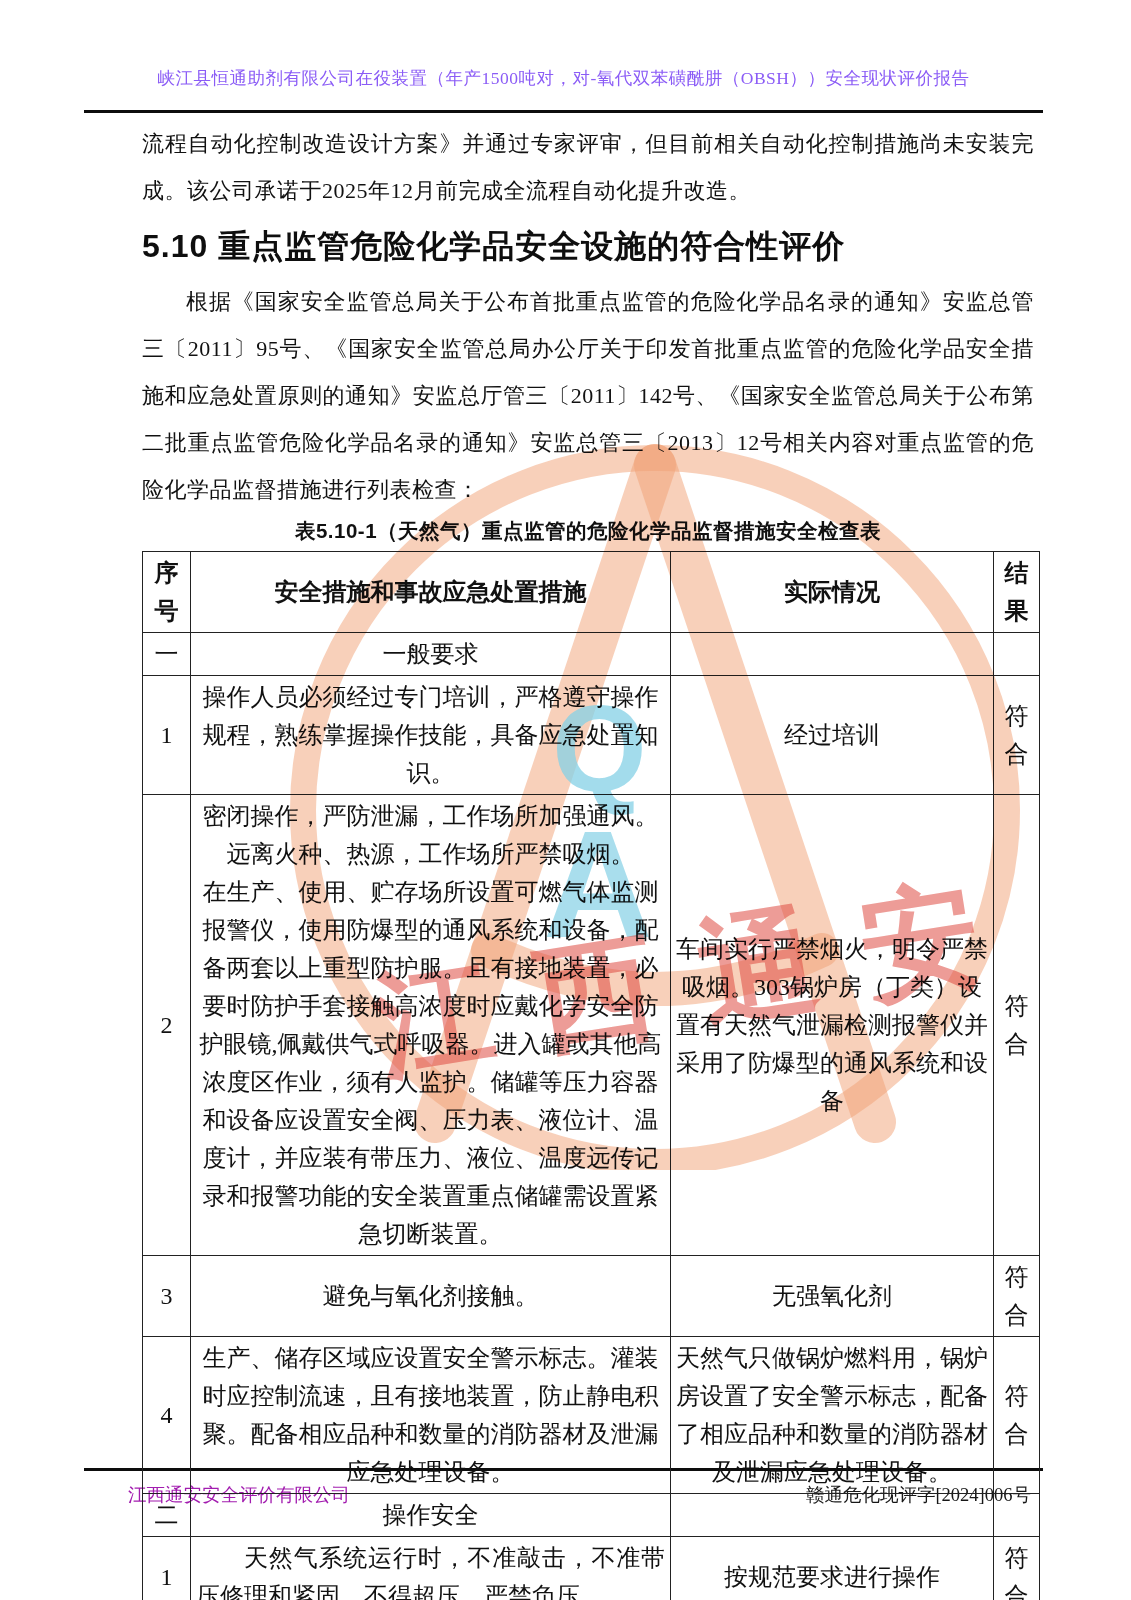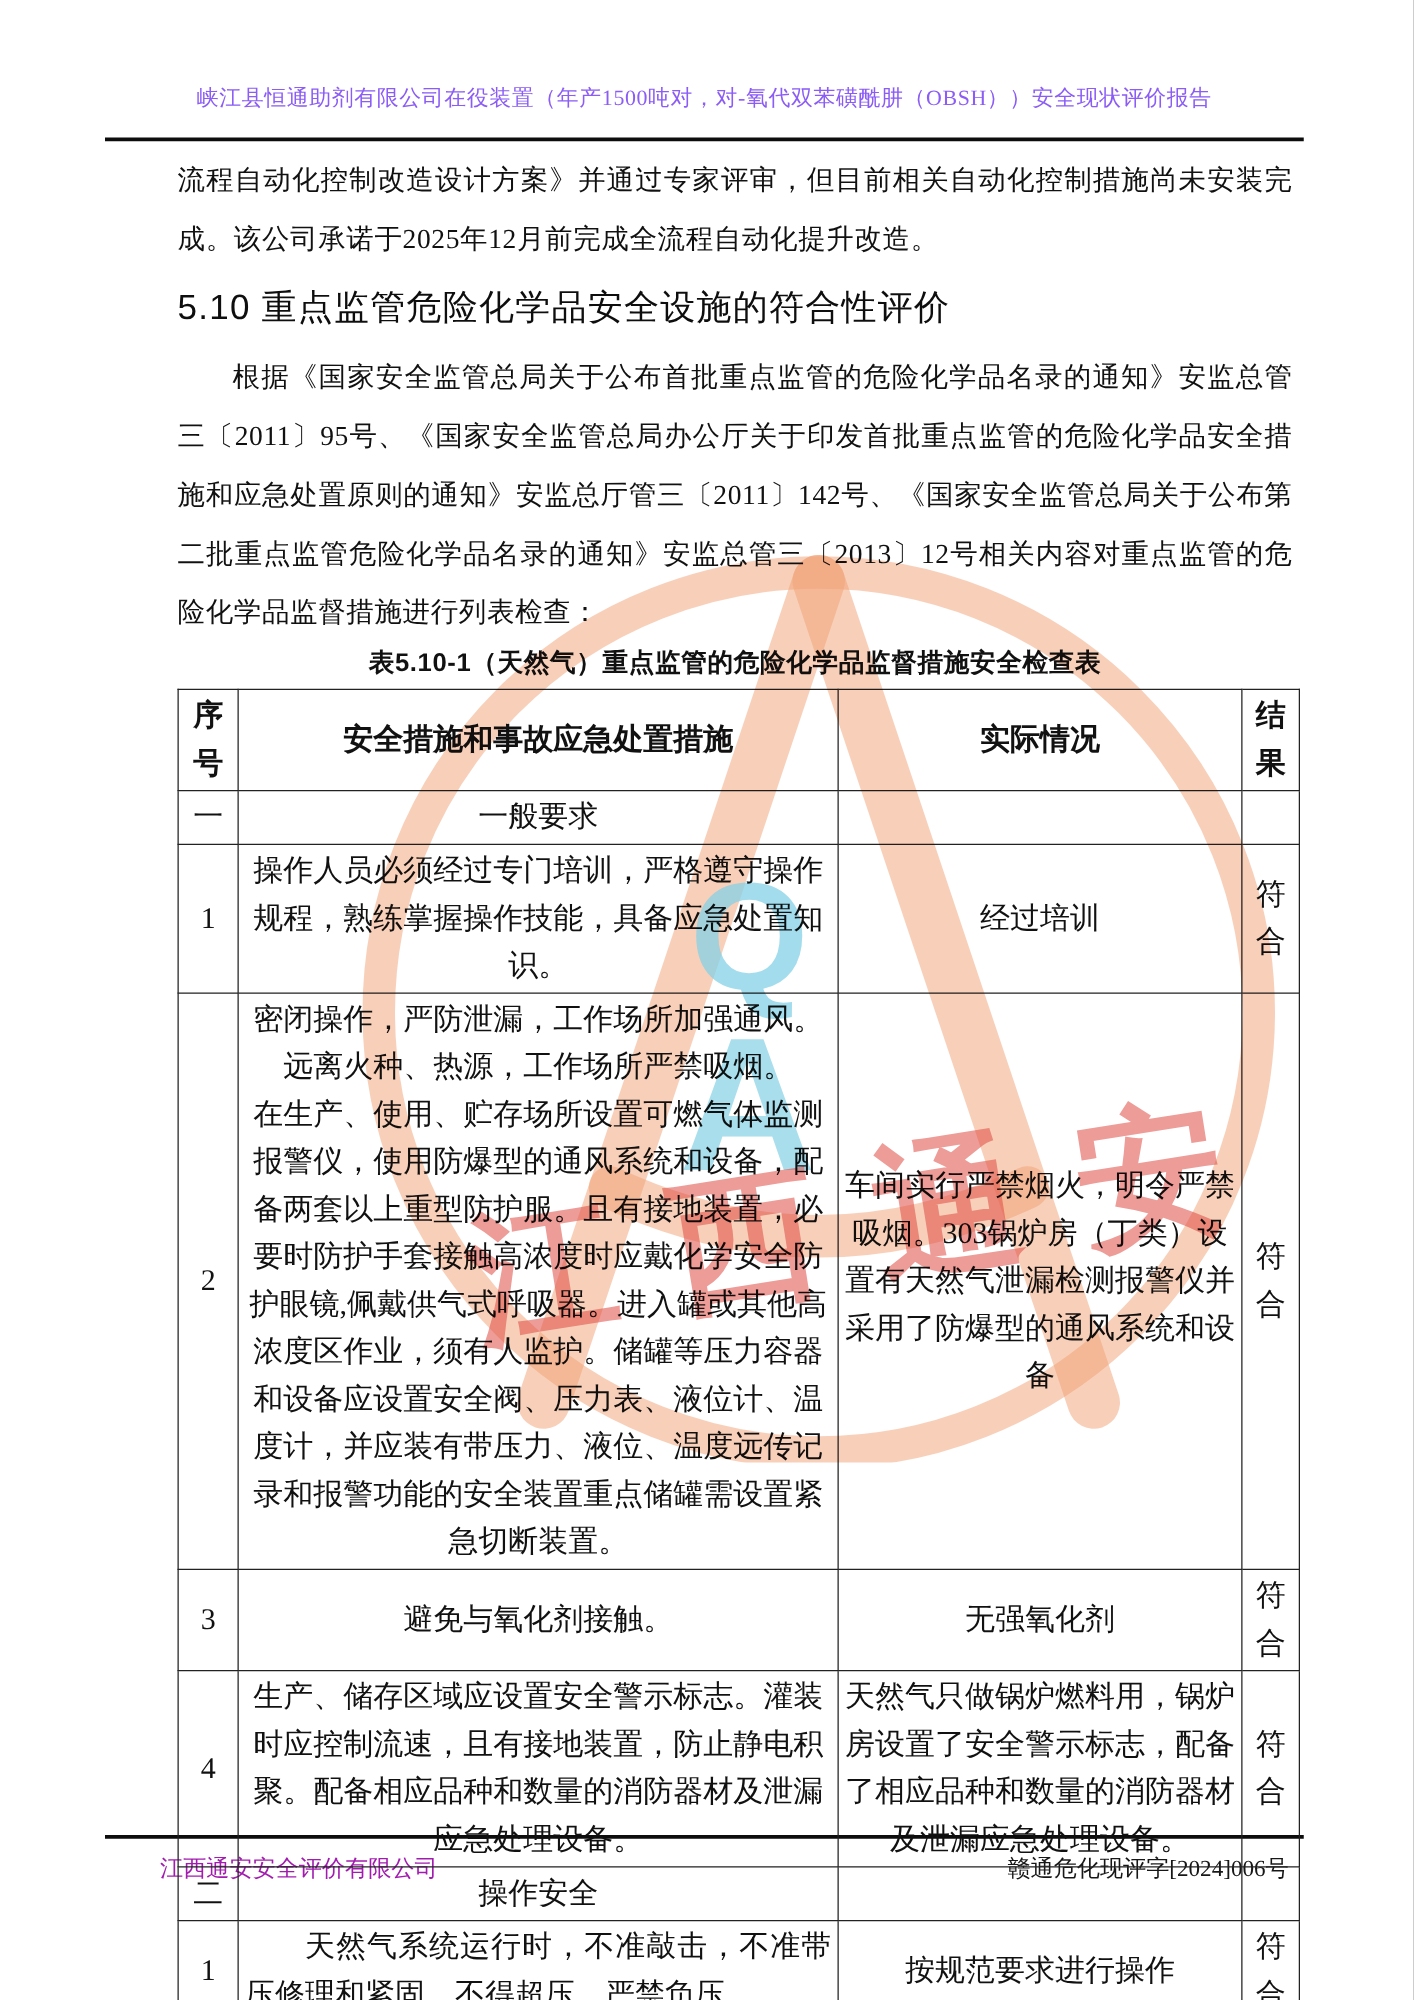--- a/index.html
+++ b/index.html
@@ -60,21 +60,21 @@
   
   .body-flow{
     position:absolute;top:120px;left:142px;width:892px;z-index:2;
     font-size:22px;letter-spacing:.5px;line-height:47px;
   }
   .para{margin:0;text-align:justify;text-justify:inter-ideograph;}
   .para.indent{text-indent:2em;}
   .section-heading{
     margin:12px 0 12px 0;
     font-family:"Liberation Sans","DejaVu Sans",sans-serif;
-    font-size:28px;font-weight:normal;line-height:40px;letter-spacing:1px;
+    font-size:32px;font-weight:bold;line-height:40px;letter-spacing:1px;
     color:#0e0e0e;text-align:left;
   }
   .table-caption{
     margin:4px 0 6px 0;text-align:center;
     font-family:"Liberation Sans","DejaVu Sans",sans-serif;
     font-size:20.5px;font-weight:bold;letter-spacing:.5px;line-height:28px;
   }
   
   table.check{
     table-layout:fixed;border-collapse:collapse;width:897px;

